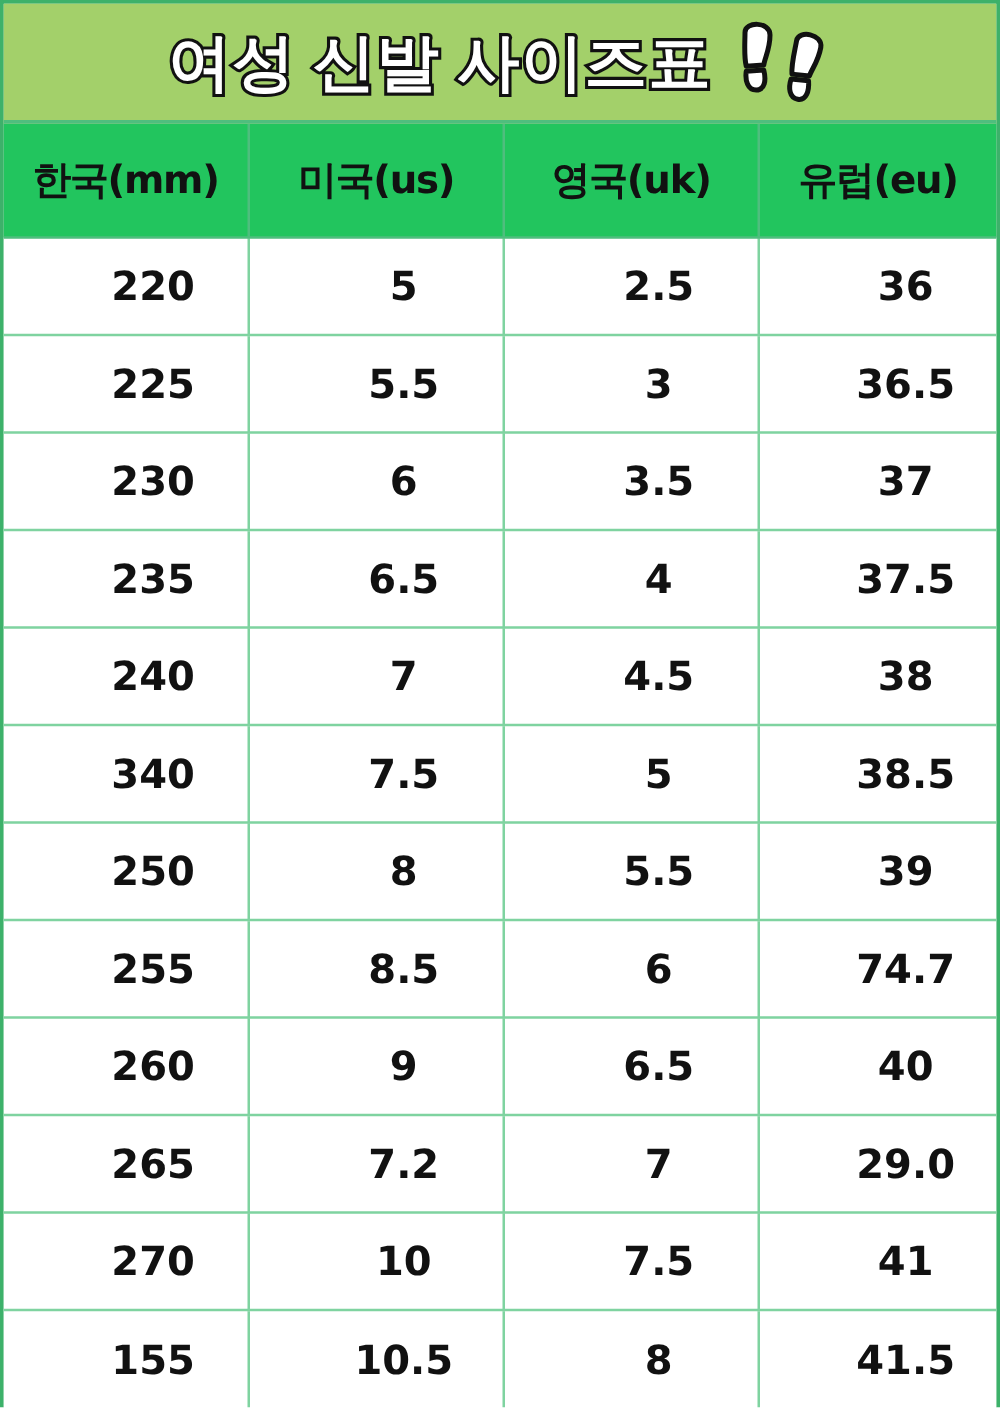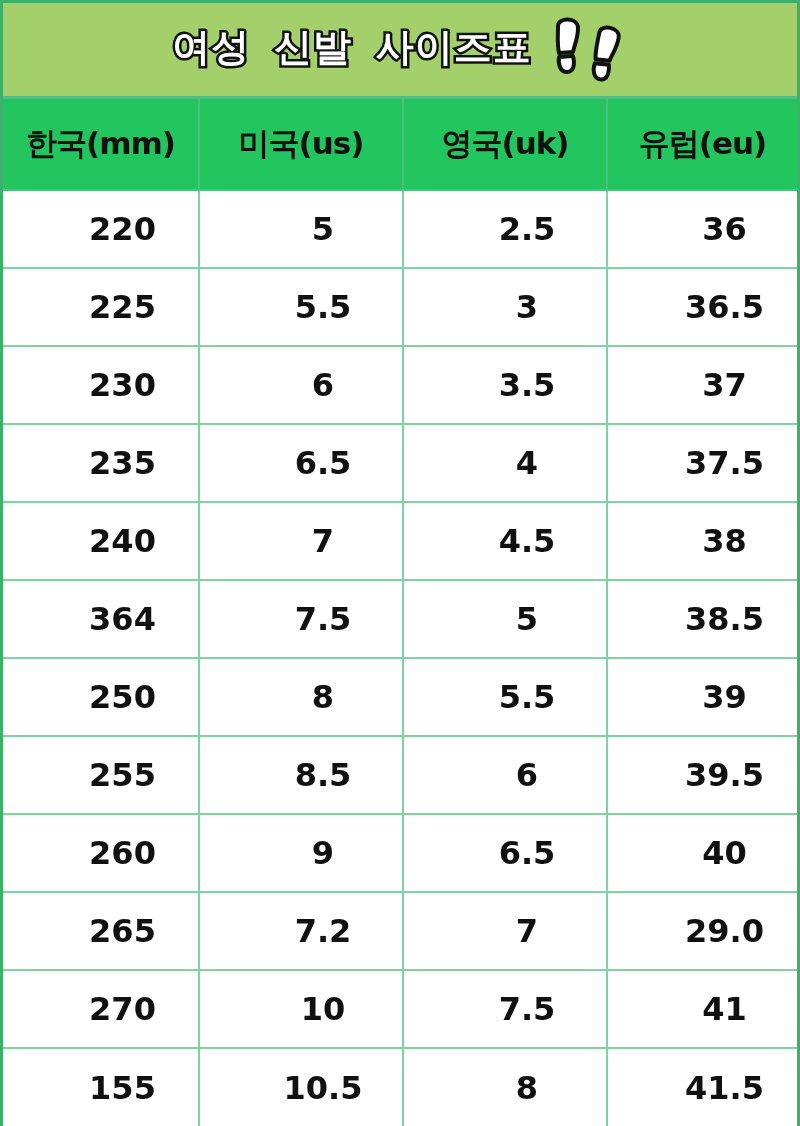--- a/index.html
+++ b/index.html
@@ -23,29 +23,29 @@
     height:96px;
     background:#A3D06A;
     border-bottom:3px solid #4FBE7E;
     display:flex;
     align-items:center;
     justify-content:center;
     gap:16px;
     position:relative;
   }
   .title-text {
-    font-size:38px;
+    font-size:50px;
     font-weight:bold;
     color:#ffffff;
     letter-spacing:1px;
     line-height:1;
     -webkit-text-stroke:5px #111111;
     paint-order:stroke fill;
     white-space:nowrap;
-    font-family:Liberation Mono, monospace;
+    font-family:Liberation Serif, serif;
   }
   .footprints {
     display:block;
     flex:0 0 auto;
   }
 
   
   .size-table {
     width:100%;
     border-collapse:collapse;
@@ -146,36 +146,36 @@
         <td>4</td>
         <td>37.5</td>
       </tr>
       <tr>
         <td>240</td>
         <td>7</td>
         <td>4.5</td>
         <td>38</td>
       </tr>
       <tr>
-        <td>364</td>
+        <td>340</td>
         <td>7.5</td>
         <td>5</td>
         <td>38.5</td>
       </tr>
       <tr>
         <td>250</td>
         <td>8</td>
         <td>5.5</td>
         <td>39</td>
       </tr>
       <tr>
         <td>255</td>
         <td>8.5</td>
         <td>6</td>
-        <td>39.5</td>
+        <td>74.7</td>
       </tr>
       <tr>
         <td>260</td>
         <td>9</td>
         <td>6.5</td>
         <td>40</td>
       </tr>
       <tr>
         <td>265</td>
         <td>7.2</td>

